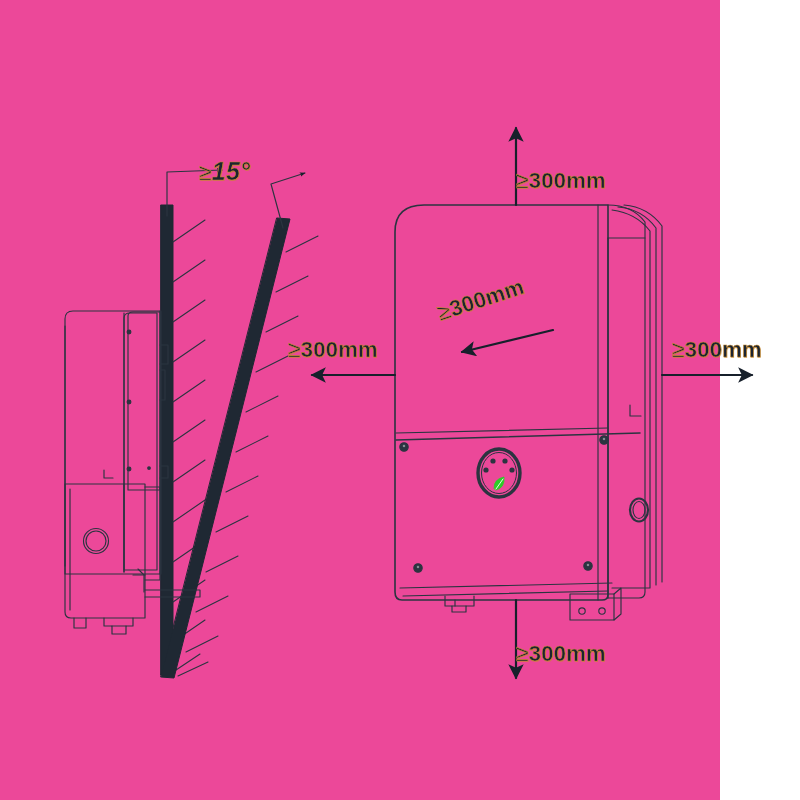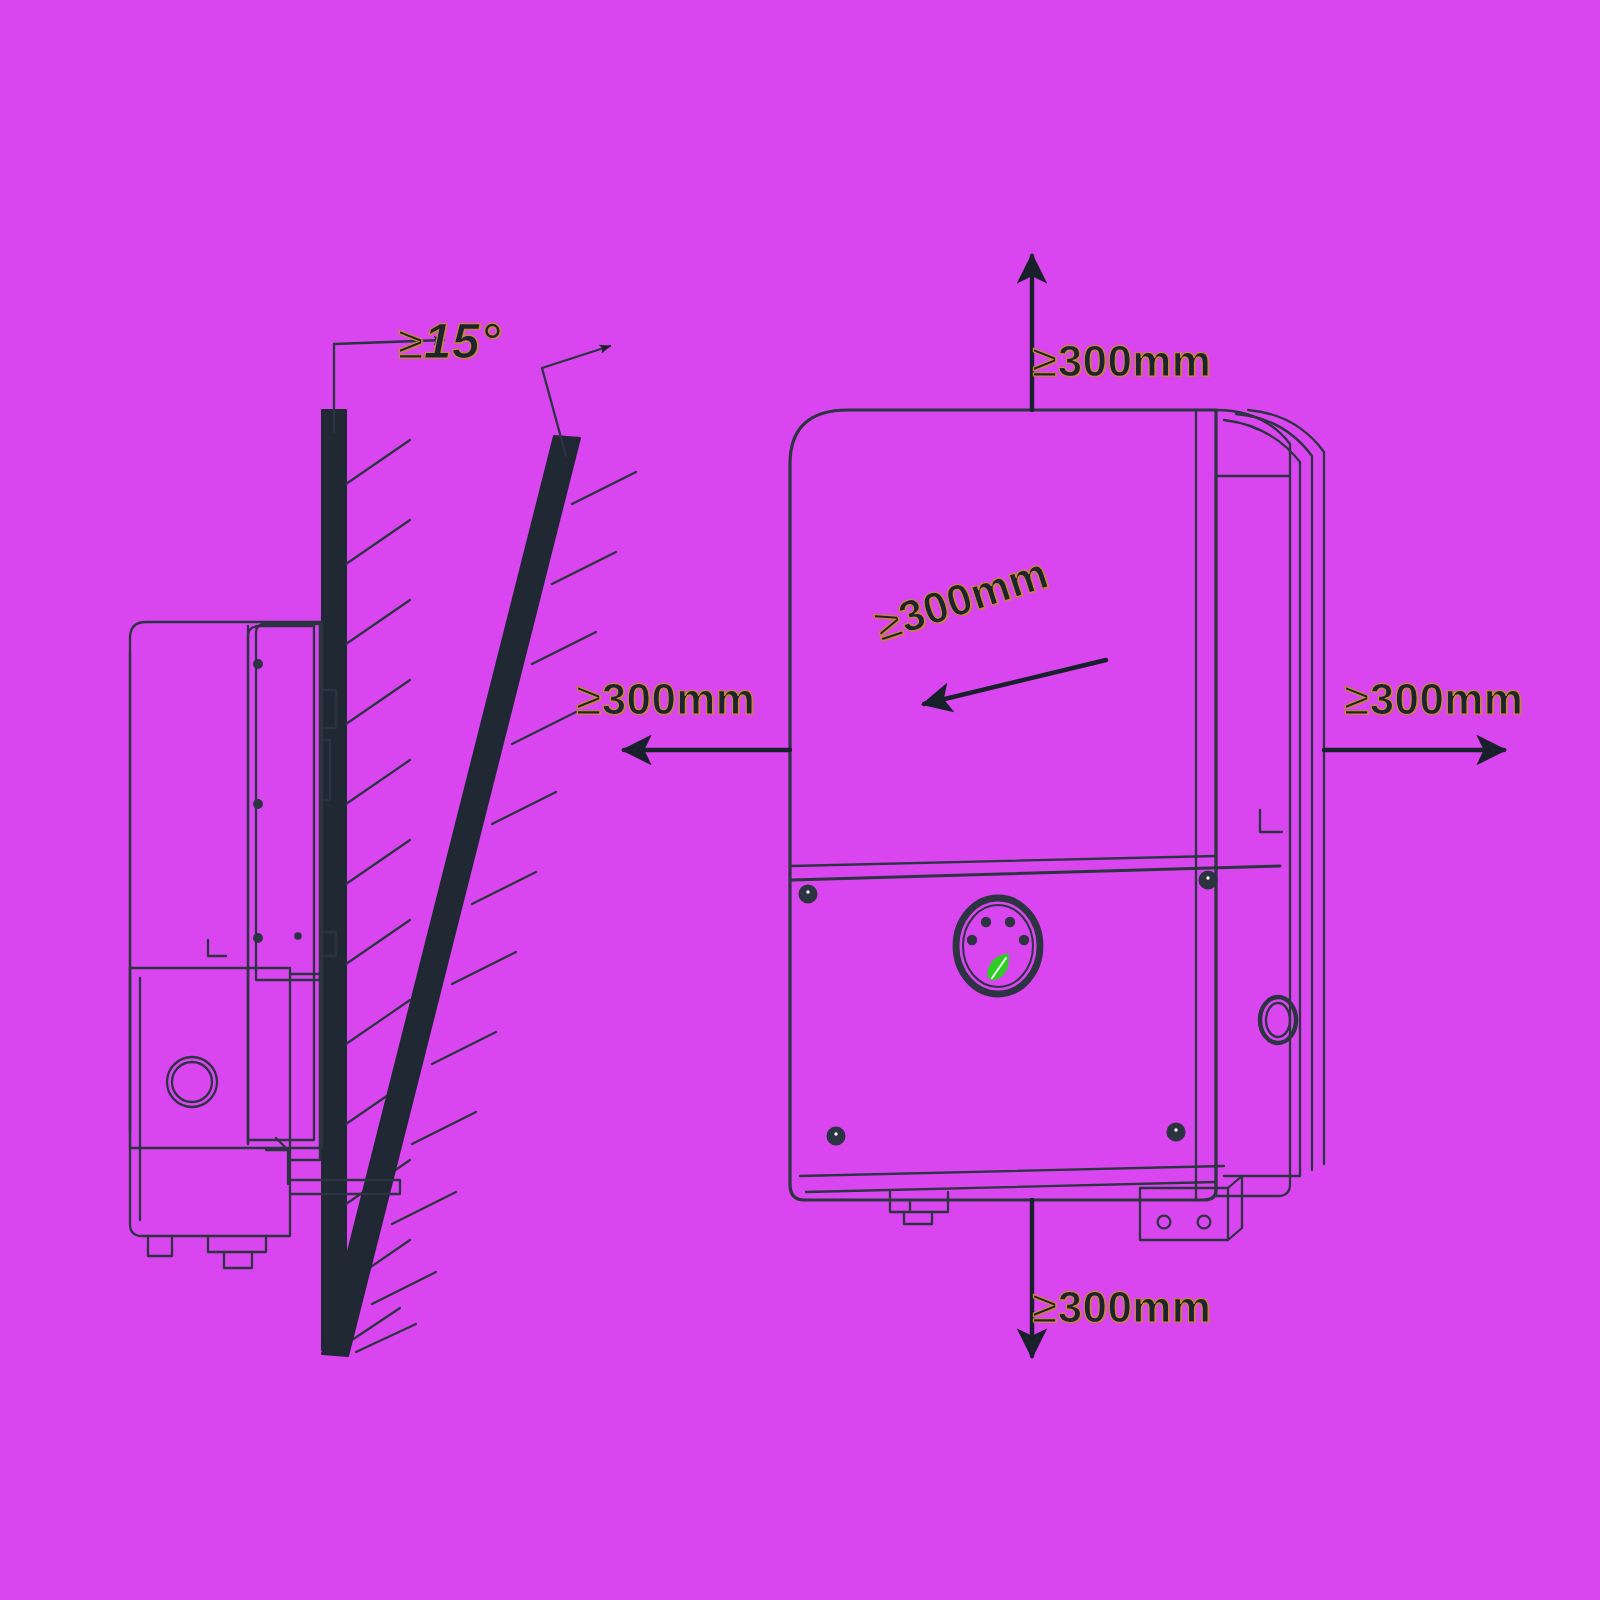--- a/index.html
+++ b/index.html
@@ -1,18 +1,18 @@
 <!DOCTYPE html>
 <html><head>
 <meta charset="utf-8">
 <style>
   html,body{margin:0;padding:0;background:#ffffff;}
   body{width:800px;height:800px;overflow:hidden;
        font-family:"Liberation Sans", sans-serif;}
-  #stage{position:relative;width:800px;height:800px;background:#d946ef;}
+  #stage{position:relative;width:720px;height:800px;background:#ec4899;}
   #stage svg{position:absolute;left:0;top:0;}
   .lbl{position:absolute;white-space:nowrap;
        font-family:"Liberation Sans", sans-serif;
        font-weight:700;font-size:22px;color:#1b2430;
        -webkit-text-stroke:0.6px #c98a2e;
        text-shadow:0.7px 0.7px 0 rgba(201,138,46,0.55);
        letter-spacing:0.2px;}
   .lbl .ge{font-weight:400;font-size:23px;}
   .lbl.ital{font-style:italic;font-size:25px;}
 </style>

